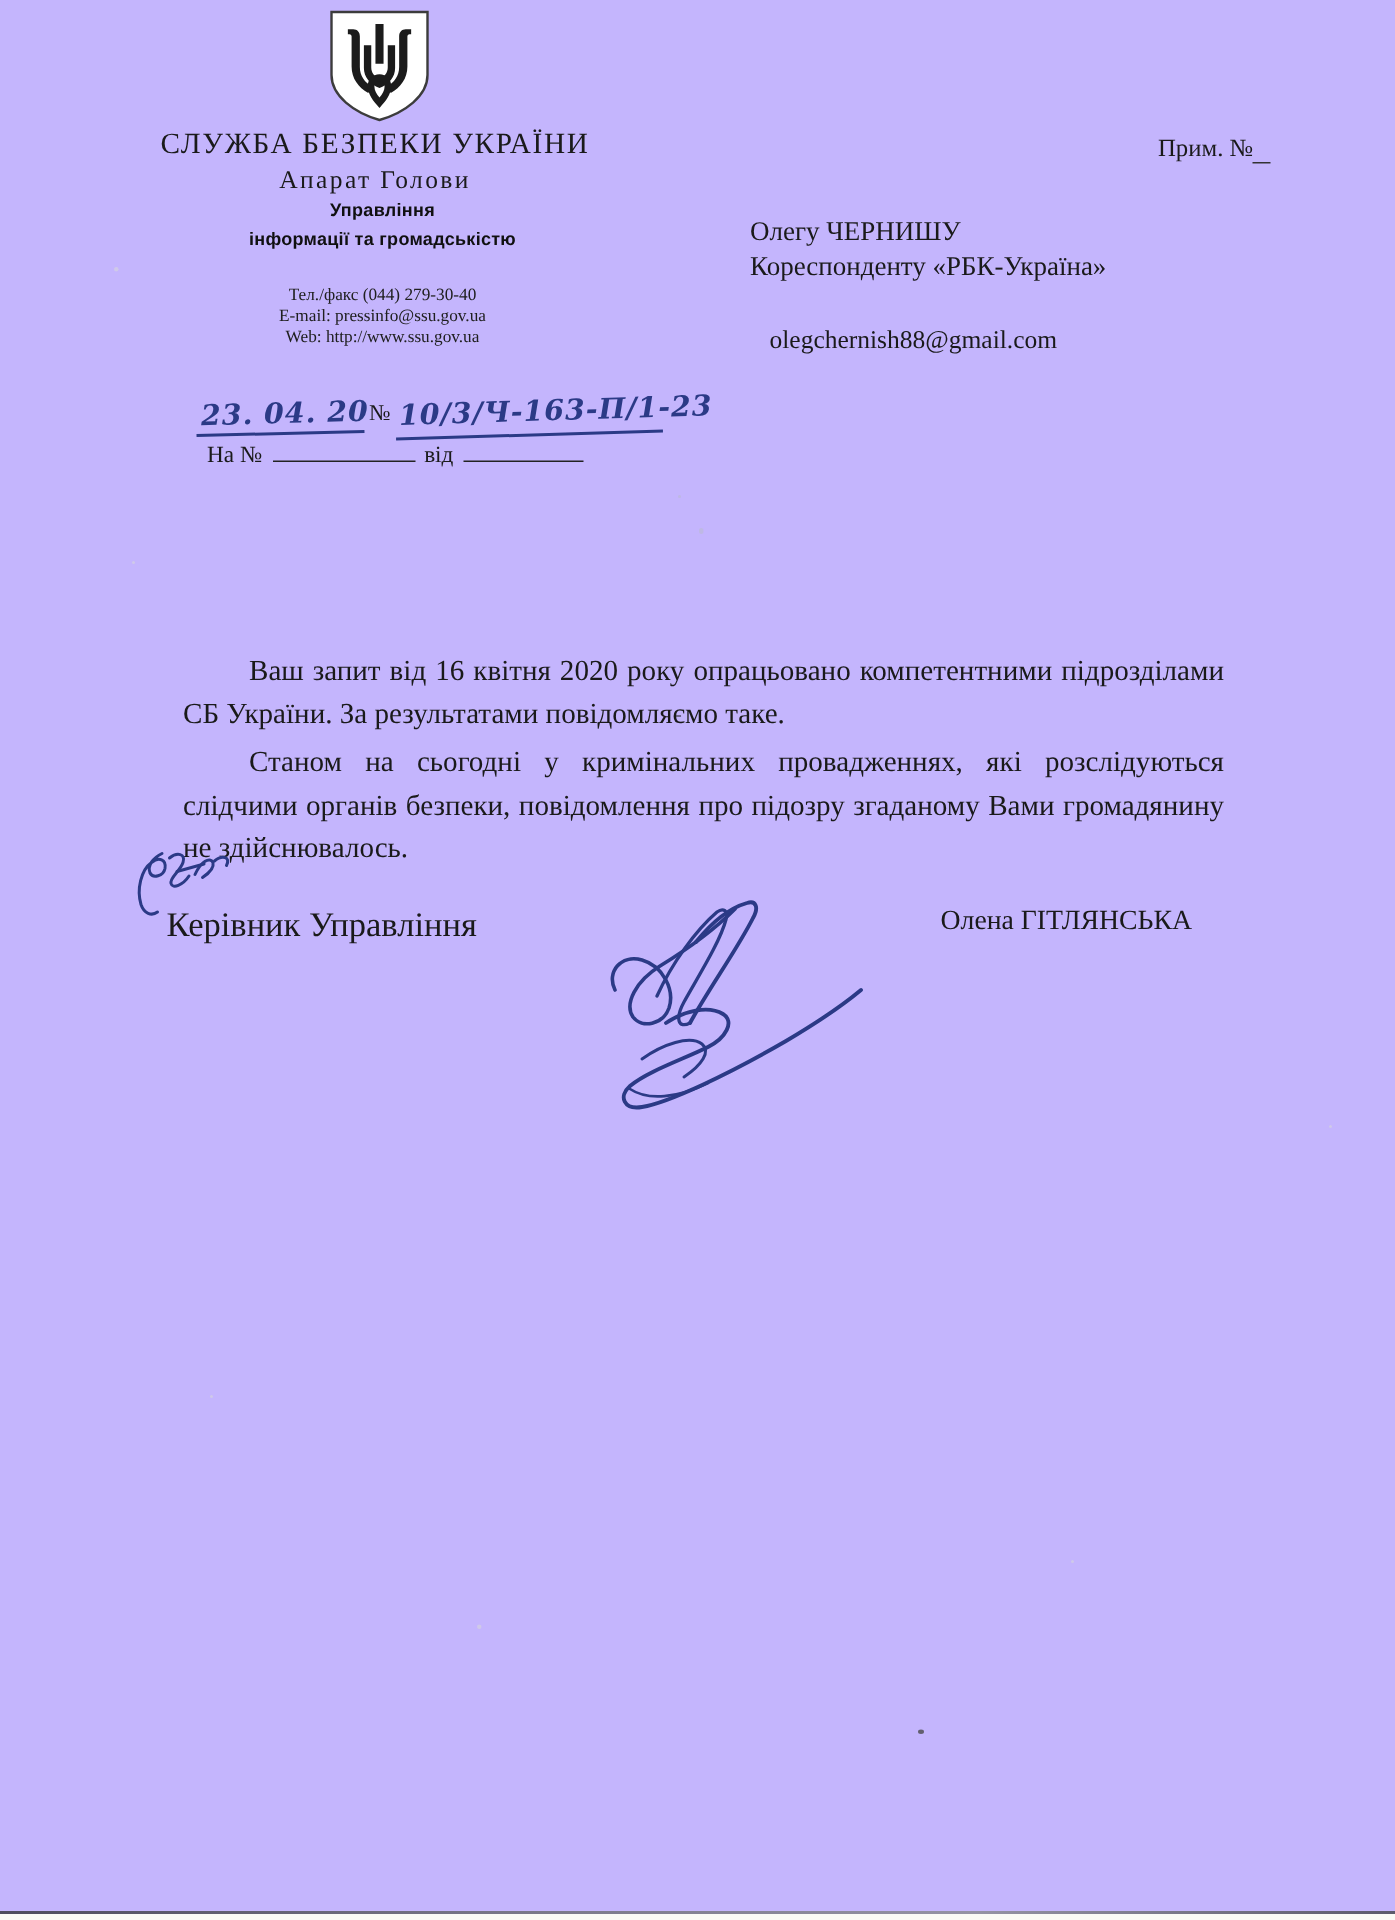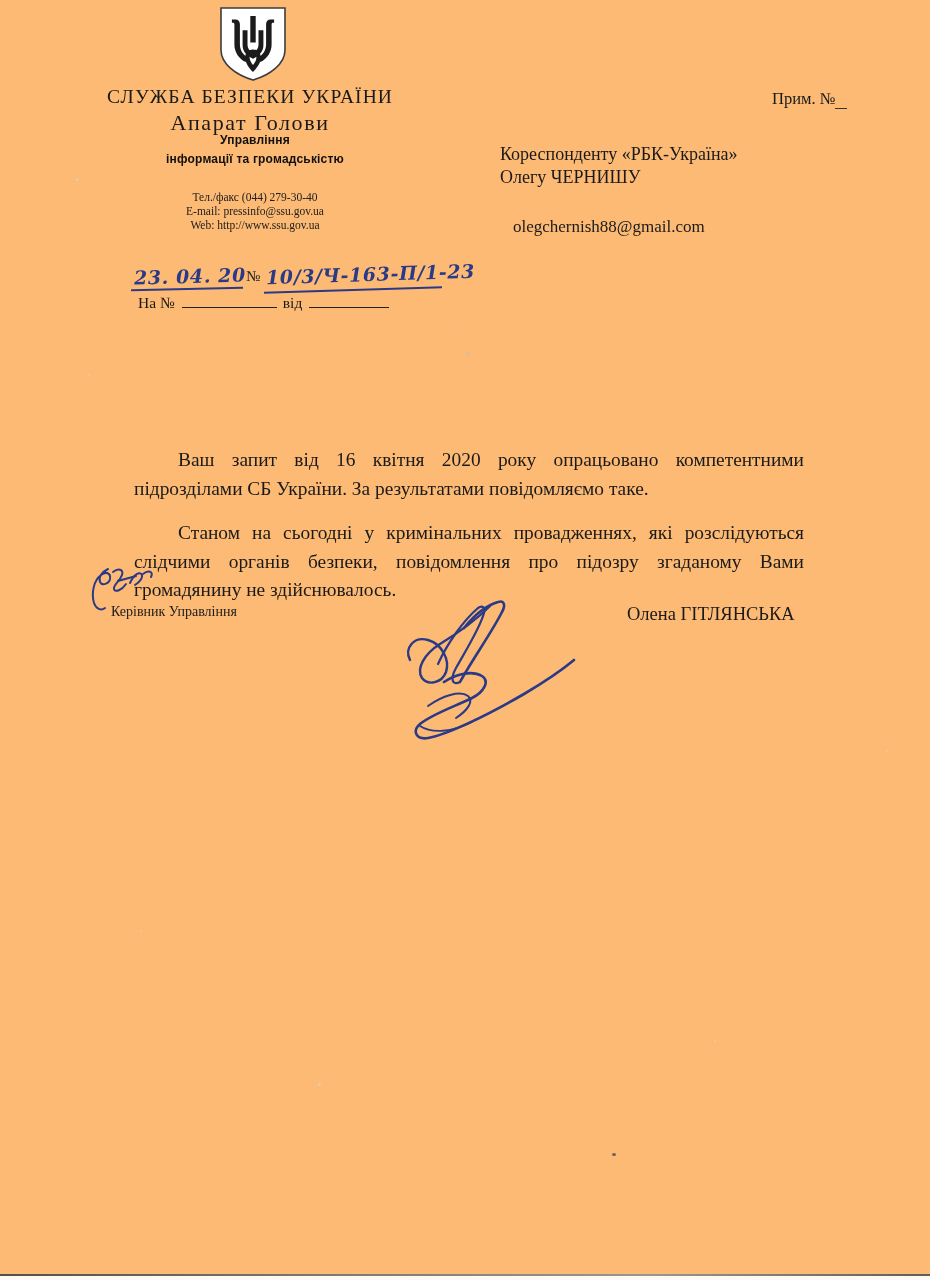--- a/index.html
+++ b/index.html
@@ -4,21 +4,21 @@
 <style>
   html, body {
     margin: 0;
     padding: 0;
     background: #ffffff;
   }
   .page {
     position: relative;
     width: 930px;
     height: 1280px;
-    background: #fdba74;
+    background: #c4b5fd;
     overflow: hidden;
     font-family: "Liberation Serif", serif;
     color: #1a1a1a;
   }
   
   .speck {
     position: absolute;
     background: #d8d8d8;
     border-radius: 50%;
     opacity: .55;
@@ -60,21 +60,21 @@
     font-size: 19.5px;
     letter-spacing: 1.1px;
     white-space: nowrap;
   }
   .lh-sub {
     position: absolute;
     left: 0;
     top: 110px;
     width: 500px;
     text-align: center;
-    font-size: 22px;
+    font-size: 17px;
     letter-spacing: 1.6px;
   }
   .lh-dept {
     position: absolute;
     left: 20px;
     top: 131px;
     width: 470px;
     text-align: center;
     font-family: "Liberation Sans", sans-serif;
     font-weight: bold;
@@ -192,30 +192,30 @@
     position: absolute;
     left: 118px;
     top: 430px;
     width: 702px;
     font-size: 19.4px;
     line-height: 28.6px;
     text-align: justify;
     text-justify: inter-word;
   }
   .body-text p {
-    margin: 16px;
+    margin: 4px;
     text-indent: 44px;
   }
 
   
   .sig-title {
     position: absolute;
     left: 111px;
     top: 604px;
-    font-size: 14px;
+    font-size: 23px;
     white-space: nowrap;
   }
   .sig-name {
     position: absolute;
     left: 627px;
     top: 604px;
     font-size: 18.5px;
     white-space: nowrap;
   }
   .visa-mark {
@@ -274,22 +274,22 @@
 
   <div class="na-line">
     <span>На №</span><span class="blank-rule rule-1"></span><span>від</span><span class="blank-rule rule-2"></span>
   </div>
 
   <div class="prym">
     <span>Прим. №</span><u></u>
   </div>
 
   <div class="addressee">
+    <div>Олегу ЧЕРНИШУ</div>
     <div>Кореспонденту «РБК-Україна»</div>
-    <div>Олегу ЧЕРНИШУ</div>
   </div>
   <div class="addressee-email">olegchernish88@gmail.com</div>
 
   <div class="body-text">
     <p>Ваш запит від 16 квітня 2020 року опрацьовано компетентними підрозділами СБ України. За результатами повідомляємо таке.</p>
     <p>Станом на сьогодні у кримінальних провадженнях, які розслідуються слідчими органів безпеки, повідомлення про підозру згаданому Вами громадянину не здійснювалось.</p>
   </div>
 
   <div class="visa-mark">
     <svg viewBox="0 0 92 50" width="92" height="50" aria-hidden="true">

